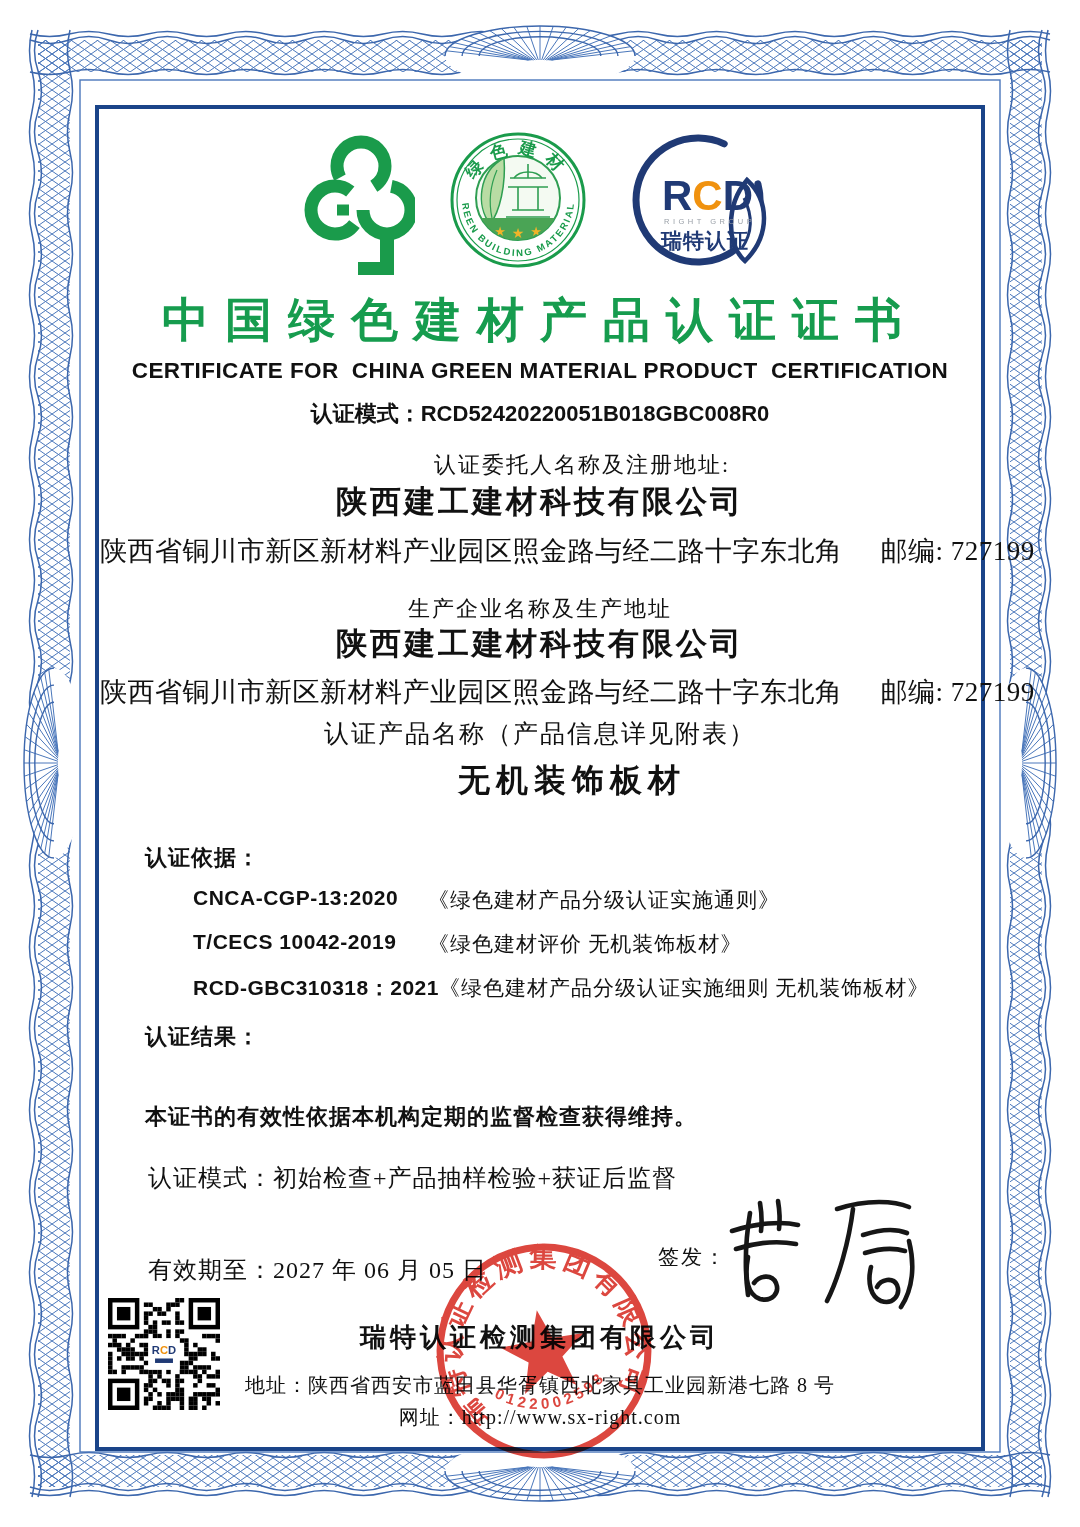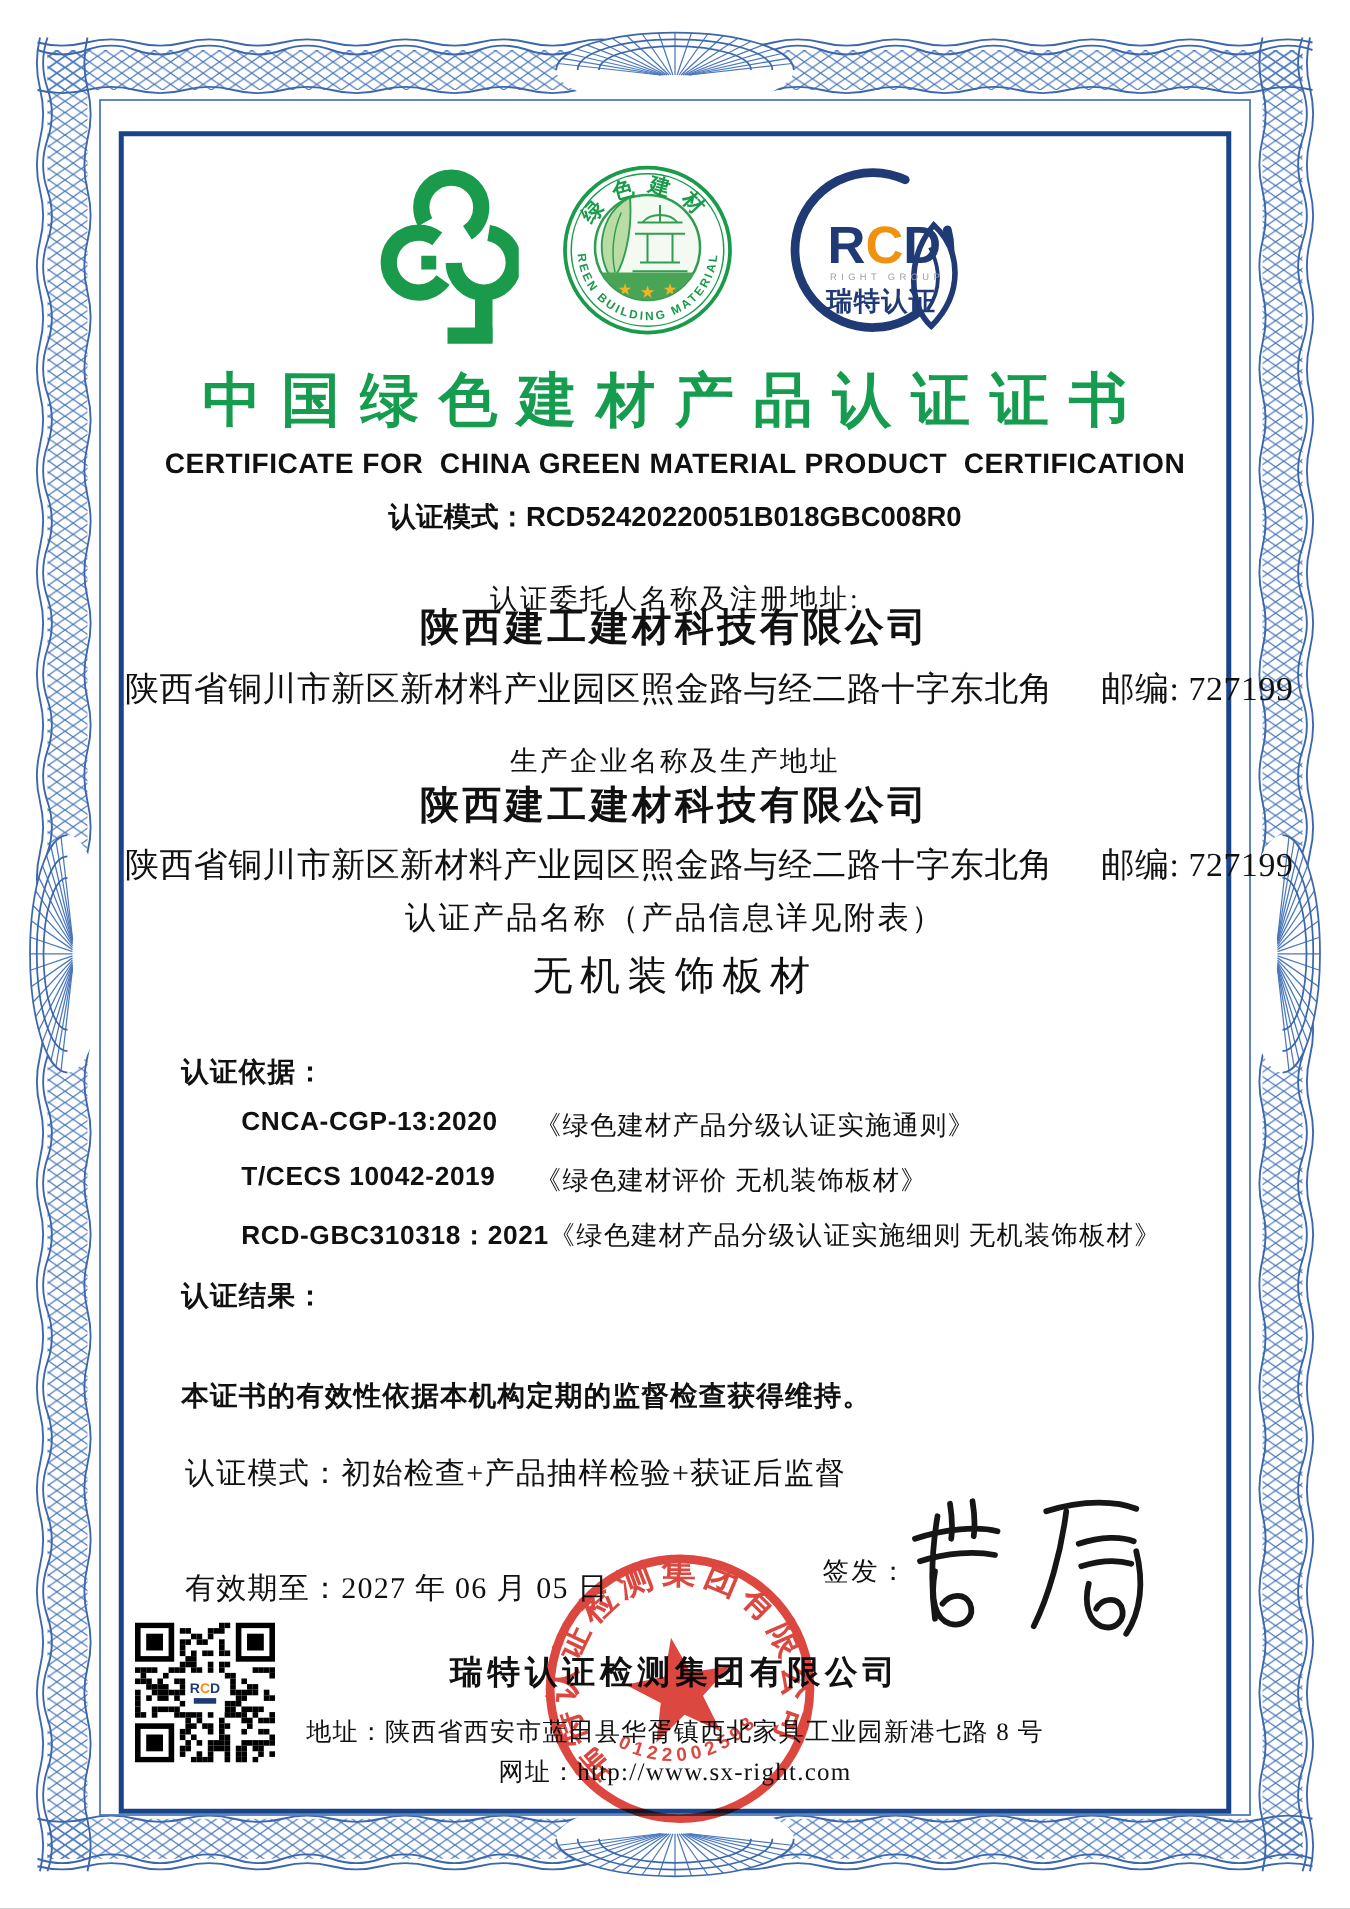--- a/index.html
+++ b/index.html
@@ -15,21 +15,21 @@
             font-weight:900;font-size:47px;color:#169c4e;letter-spacing:16px;white-space:nowrap;}
   .title-en{top:358px;font-family:"Liberation Sans","DejaVu Sans",sans-serif;
             font-weight:700;font-size:22.5px;color:#111;white-space:pre;letter-spacing:0.4px;}
   .certno{top:399px;font-size:22px;font-weight:bold;}
   .certno .num{font-family:"Liberation Sans","DejaVu Sans",sans-serif;font-size:22px;}
   .sec-label{font-size:22px;letter-spacing:2px;}
   .company{font-weight:bold;font-size:31px;letter-spacing:3px;}
   .addr{font-size:27px;letter-spacing:0.5px;white-space:nowrap;}
   .addr .post{margin-left:38px;}
   .prod-label{font-size:25px;letter-spacing:2px;}
-  .prod-name{font-weight:normal;font-size:32px;letter-spacing:6px;}
+  .prod-name{font-weight:bold;font-size:32px;letter-spacing:6px;padding-left:32px;}
   .blk-label{font-weight:bold;font-size:22px;letter-spacing:1px;}
   .basis-row{position:absolute;left:145px;width:800px;display:flex;font-size:21px;white-space:nowrap;}
   .basis-row .code{font-family:"Liberation Sans","DejaVu Sans",sans-serif;font-weight:bold;
                    min-width:235px;letter-spacing:0.5px;margin-left:48px;}
   .basis-row .btitle{letter-spacing:1px;}
   .result-line{position:absolute;left:145px;font-weight:bold;font-size:22px;letter-spacing:1px;white-space:nowrap;}
   .kv{position:absolute;left:148px;font-size:24px;letter-spacing:1px;white-space:nowrap;}
   .signoff{position:absolute;left:658px;top:1195px;width:300px;height:135px;}
   .signoff .lbl{position:absolute;left:0;top:48px;font-size:21px;letter-spacing:2px;}
   .footer-co{top:1320px;font-weight:bold;font-size:26px;letter-spacing:4px;}
@@ -231,21 +231,21 @@
     <text x="36" y="94" font-family="Liberation Sans,DejaVu Sans,sans-serif" font-size="7.5" letter-spacing="3.5" fill="#9aa0a8">RIGHT GROUP</text>
     <text x="33" y="118" font-size="21" font-weight="bold" fill="#203a75" letter-spacing="1">瑞特认证</text>
   </svg>
 
   <div class="abs ctr title-en">CERTIFICATE FOR  CHINA GREEN MATERIAL PRODUCT  CERTIFICATION</div>
   <div class="abs ctr title-cn">中国绿色建材产品认证证书</div>
   <div class="abs ctr certno">
     <span>认证模式：</span><span class="num">RCD52420220051B018GBC008R0</span>
   </div>
 
-  <div class="abs ctr sec-label" style="top:464px;">认证委托人名称及注册地址:</div>
+  <div class="abs ctr sec-label" style="top:450px;padding-left:42px;">认证委托人名称及注册地址:</div>
   <div class="abs ctr company" style="top:481px;">陕西建工建材科技有限公司</div>
   <div class="abs ctr addr" style="top:533px;">
     <span>陕西省铜川市新区新材料产业园区照金路与经二路十字东北角</span><span class="post">邮编: 727199</span>
   </div>
 
   <div class="abs ctr sec-label" style="top:594px;">生产企业名称及生产地址</div>
   <div class="abs ctr company" style="top:623px;">陕西建工建材科技有限公司</div>
   <div class="abs ctr addr" style="top:674px;">
     <span>陕西省铜川市新区新材料产业园区照金路与经二路十字东北角</span><span class="post">邮编: 727199</span>
   </div>

